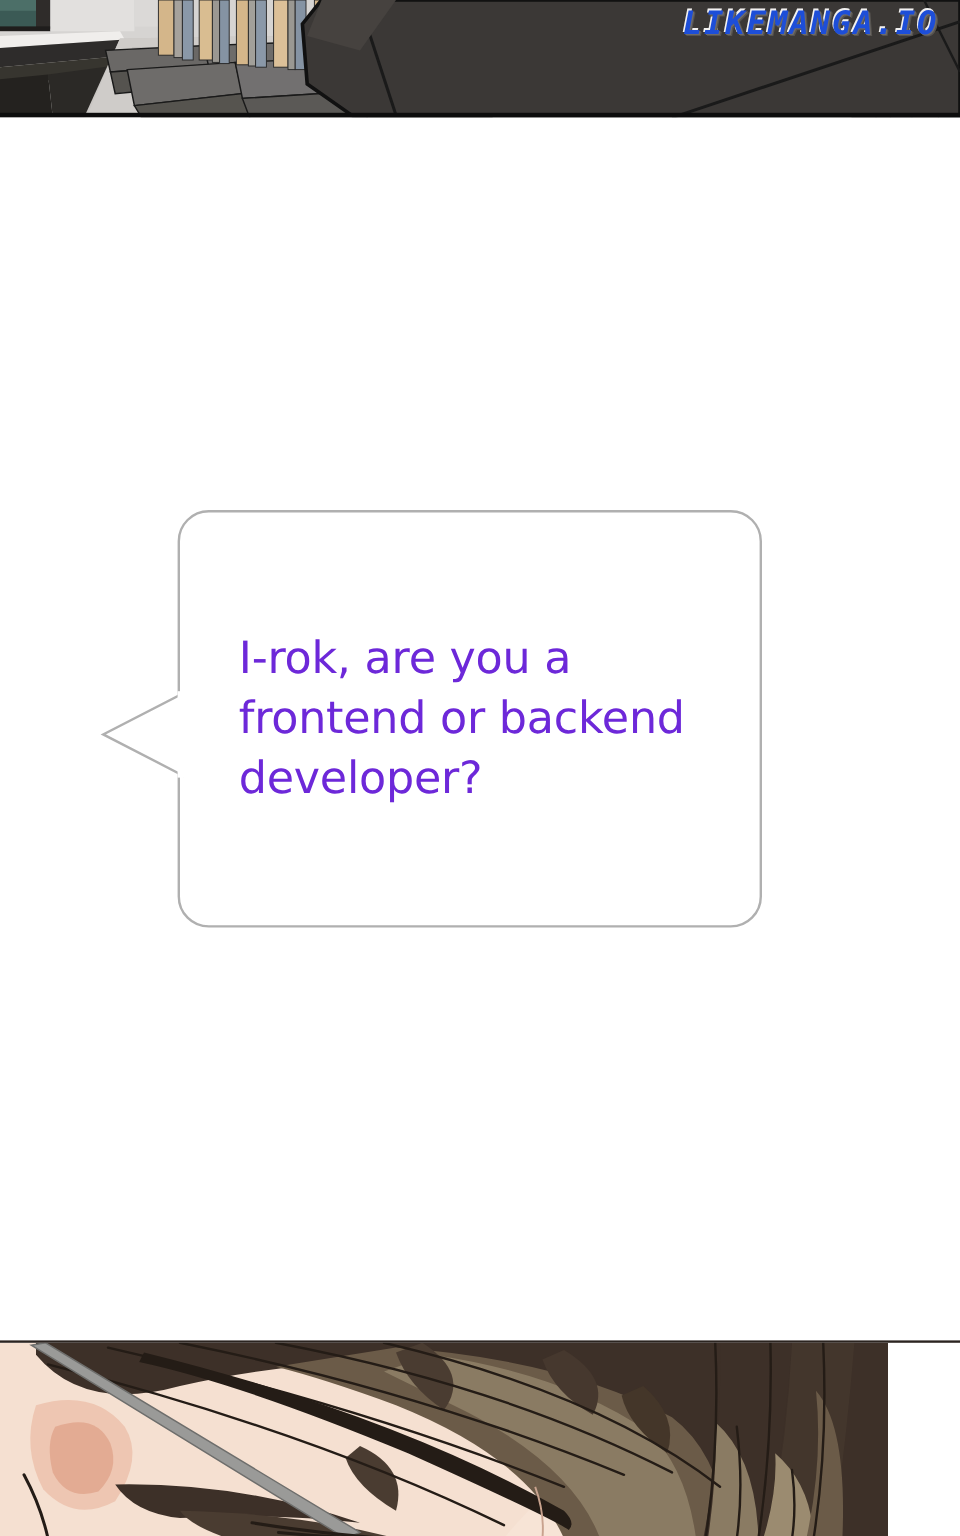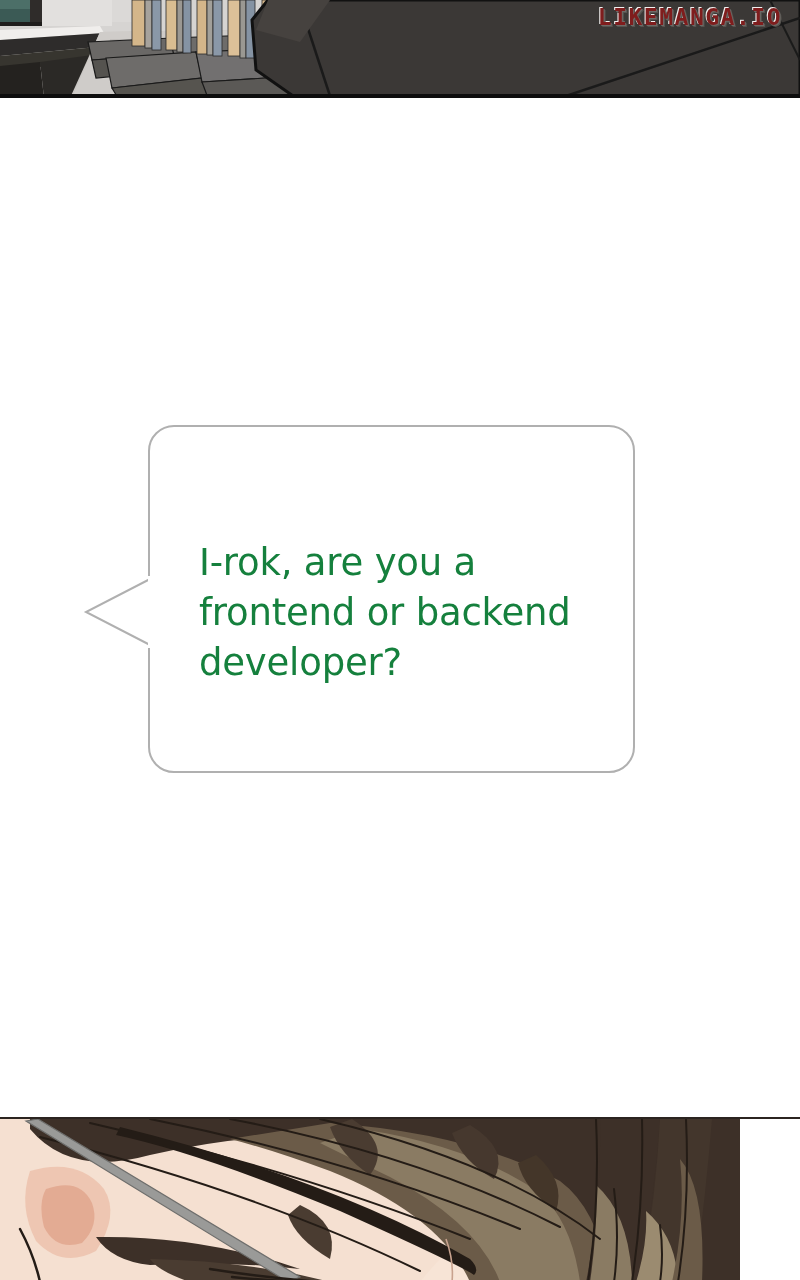--- a/index.html
+++ b/index.html
@@ -57,23 +57,23 @@
     position: absolute;
     left: 82px;
     top: 572px;
     width: 110px;
     height: 80px;
     pointer-events: none;
   }
   .bubble-text {
     position: absolute;
     left: 199px;
-    top: 538px;
+    top: 524px;
     width: 420px;
-    color: #15803d;
+    color: #6d28d9;
     font-family: "DejaVu Sans", "Liberation Sans", sans-serif;
     font-size: 37px;
     line-height: 50px;
     font-weight: 400;
     letter-spacing: -0.2px;
     white-space: pre-line;
   }
 
   
   .panel-bottom {
@@ -87,24 +87,25 @@
     border-top: 2px solid #2b2420;
   }
   .panel-bottom .art { position: absolute; inset: 0; }
 
   
   .watermark {
     position: absolute;
     right: 18px;
     top: 4px;
     font-family: "DejaVu Sans Mono", "Liberation Mono", monospace;
-    font-size: 23px;
+    font-size: 27px;
     font-weight: bold;
+    font-style: italic;
     letter-spacing: 1.5px;
-    color: #7f1d1d;
+    color: #1d4ed8;
     text-shadow:
        1px 1px 0 #6e6b68,
        2px 2px 0 #56534f,
       -1px -1px 0 #f2f1f0;
     user-select: none;
     white-space: nowrap;
   }
 </style>
 </head>
 <body>

